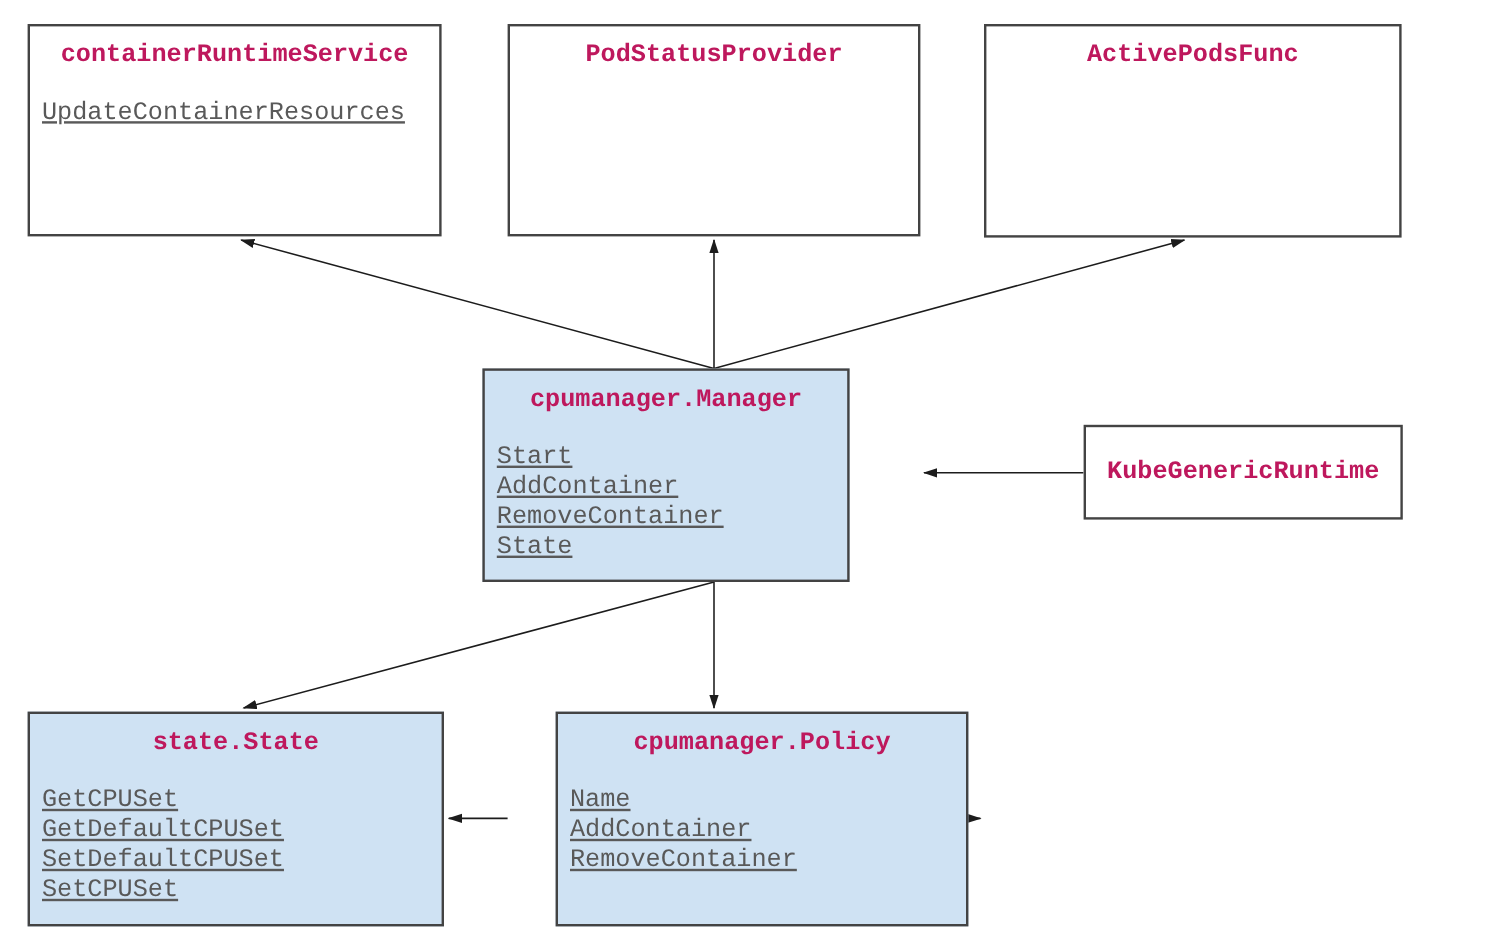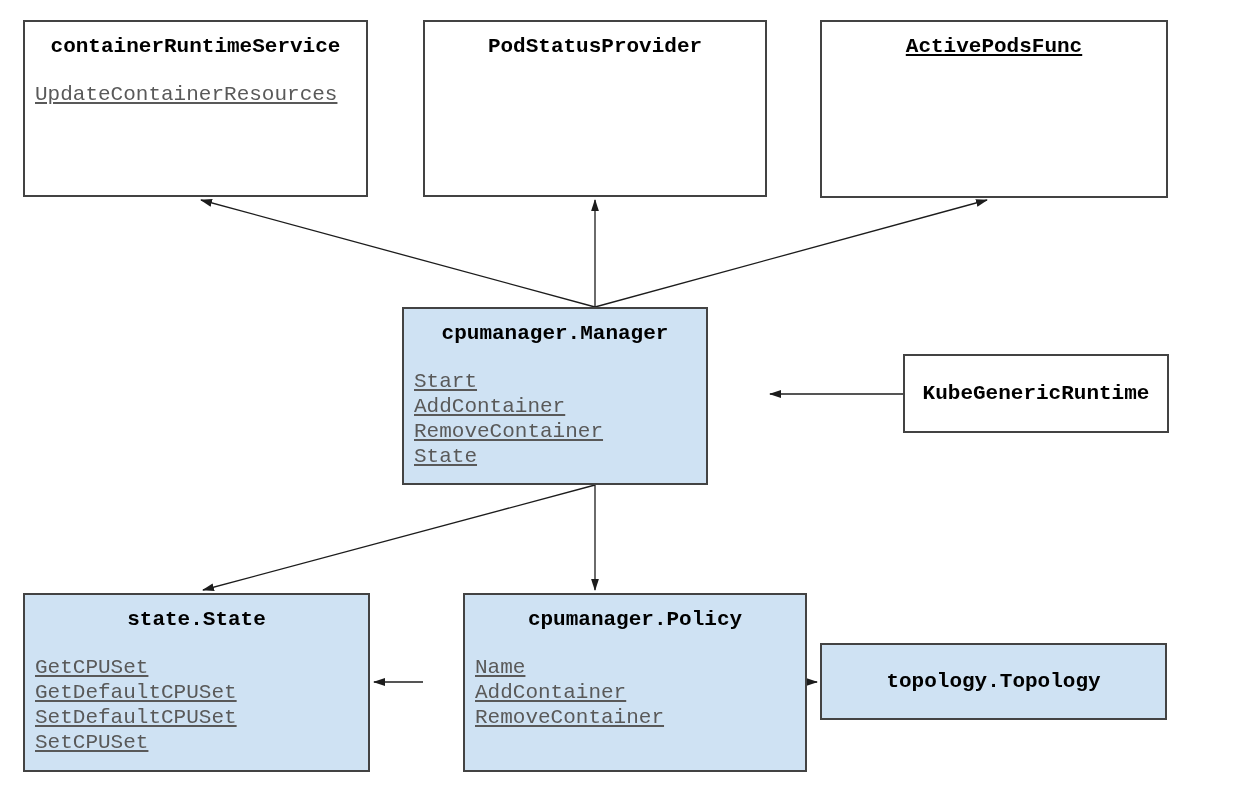--- a/index.html
+++ b/index.html
@@ -30,21 +30,21 @@
   }
   .node.blue {
     background: #cfe2f3;
   }
   .node-title {
     font-weight: bold;
     font-size: 21px;
     line-height: 26px;
     padding-top: 12px;
     text-align: center;
-    color: #000000;
+    color: #be185d;
     white-space: nowrap;
   }
   .node-methods {
     margin-top: 22px;
     padding-left: 10px;
     font-size: 21px;
     line-height: 25px;
     color: #595959;
     white-space: nowrap;
     text-decoration: underline;
@@ -53,21 +53,21 @@
     display: flex;
     align-items: center;
     justify-content: center;
   }
   .node.center-title .node-title {
     padding-top: 0;
   }
   
   .n-crs { left: 23px;  top: 20px;  width: 345px; height: 177px; }
   .n-psp { left: 423px; top: 20px;  width: 344px; height: 177px; }
-  .n-apf { left: 820px; top: 20px;  width: 348px; height: 178px; text-decoration: underline; }
+  .n-apf { left: 820px; top: 20px;  width: 348px; height: 178px; }
   .n-mgr { left: 402px; top: 307px; width: 306px; height: 178px; }
   .n-kgr { left: 903px; top: 354px; width: 266px; height: 79px;  }
   .n-sts { left: 23px;  top: 593px; width: 347px; height: 179px; }
   .n-pol { left: 423px; top: 593px; width: 344px; height: 179px; margin-left: 40px; }
   .n-top { left: 820px; top: 643px; width: 347px; height: 77px;  }
 </style>
 </head>
 <body>
 
 <div class="canvas">
@@ -129,17 +129,14 @@
 
   <div class="node blue n-pol">
     <div class="node-title">cpumanager.Policy</div>
     <div class="node-methods">
       <div>Name</div>
       <div>AddContainer</div>
       <div>RemoveContainer</div>
     </div>
   </div>
 
-  <div class="node blue center-title n-top">
-    <div class="node-title">topology.Topology</div>
-  </div>
 
 </div>
 
 </body></html>

